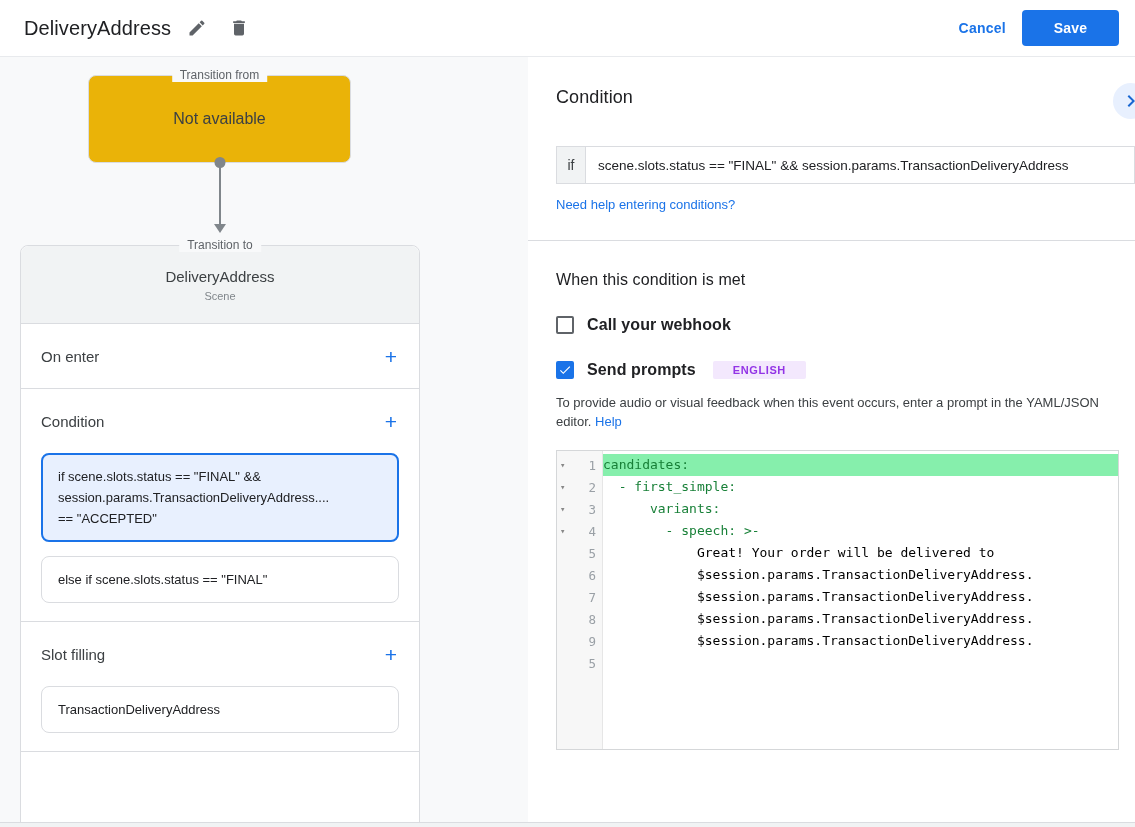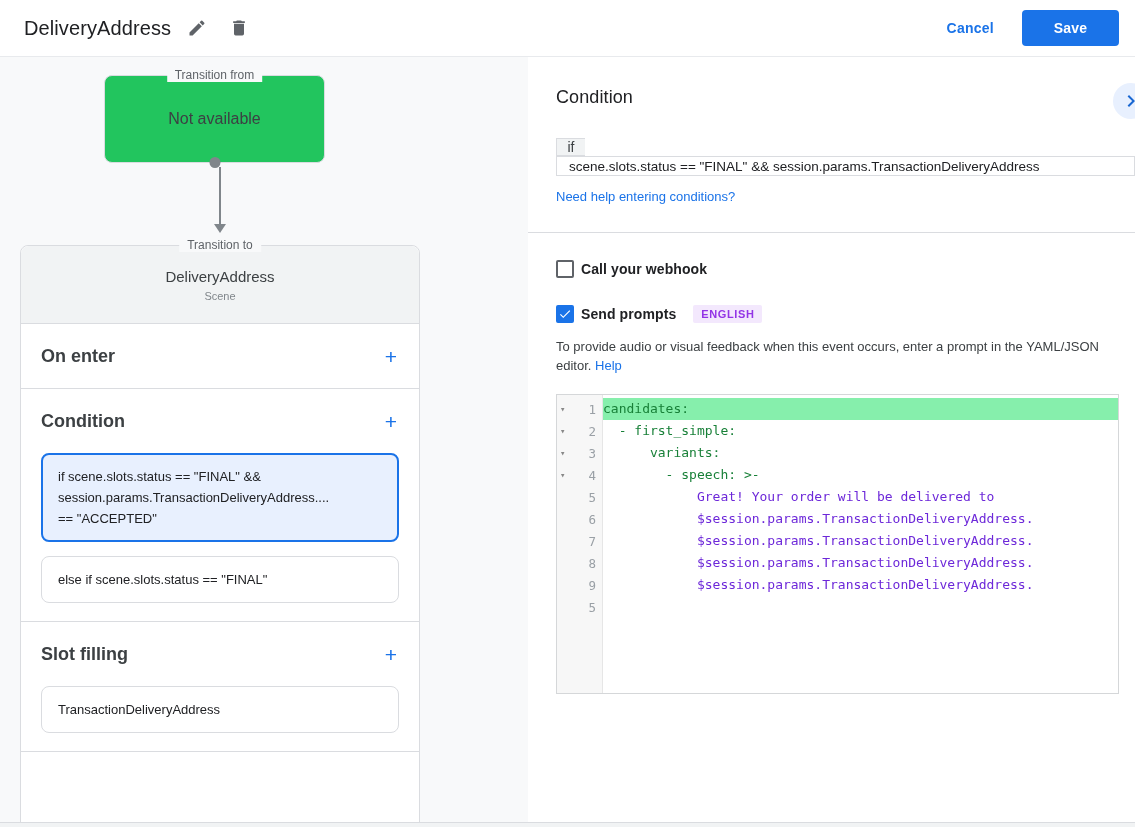--- a/index.html
+++ b/index.html
@@ -6,33 +6,33 @@
   html,body { width:1135px; height:827px; overflow:hidden; background:#fff;
     font-family:"Liberation Sans", sans-serif; color:#202124; position:relative; }
 
   
   .topbar { height:57px; background:#fff; border-bottom:1px solid #e8eaed;
     display:flex; align-items:center; justify-content:space-between; padding:0 16px 0 24px; }
   .title-area { display:flex; align-items:center; gap:10px; }
   .page-title { font-size:20px; font-weight:400; color:#202124; letter-spacing:.1px; }
   .icon-btn { background:none; border:none; cursor:pointer; padding:6px; display:flex; align-items:center; }
   .icon-btn svg { fill:#5f6368; }
-  .actions { display:flex; align-items:center; gap:28px; }
+  .actions { display:flex; align-items:center; gap:16px; }
   .btn-cancel { background:none; border:none; color:#1a73e8; font-size:14px; font-weight:700;
     font-family:"Liberation Sans",sans-serif; letter-spacing:.25px; cursor:pointer; }
   .btn-save { background:#1a73e8; color:#fff; border:none; border-radius:4px; height:36px; width:97px;
     font-size:14px; font-weight:700; font-family:"Liberation Sans",sans-serif; letter-spacing:.25px; cursor:pointer; }
 
   
   .main { display:flex; height:770px; overflow:hidden; }
   .left { width:528px; background:#f8f9fa; position:relative; flex-shrink:0; }
   .right { flex:1; background:#fff; padding:30px 0 0 28px; position:relative; }
 
   
-  .from-box { position:absolute; left:104px; top:18px; width:221px; height:88px; background:#22c55e;
+  .from-box { position:absolute; left:88px; top:18px; width:263px; height:88px; background:#eab308;
     border:1px solid #dadce0; border-radius:8px; }
   .legend { position:absolute; top:-8px; left:50%; transform:translateX(-50%); background:#f8f9fa;
     padding:0 8px; font-size:12px; color:#5f6368; white-space:nowrap; }
   .from-content { height:100%; display:flex; align-items:center; justify-content:center;
     font-size:16px; color:#3c4043; }
   .dot { position:absolute; left:50%; bottom:-6px; transform:translateX(-50%); width:11px; height:11px;
     border-radius:50%; background:#80868b; }
   .connector { position:absolute; left:88px; top:110px; width:263px; display:flex;
     flex-direction:column; align-items:center; }
   .connector .line { width:2px; height:57px; background:#80868b; }
@@ -41,78 +41,78 @@
 
   .scene-card { position:absolute; left:20px; top:188px; width:400px; height:600px; background:#fff;
     border:1px solid #dadce0; border-radius:8px 8px 0 0; }
   .scene-head { height:78px; background:#f1f3f4; border-bottom:1px solid #dadce0; border-radius:8px 8px 0 0;
     display:flex; flex-direction:column; align-items:center; justify-content:center; gap:5px; }
   .scene-head .t { font-size:15px; color:#3c4043; }
   .scene-head .s { font-size:11px; color:#80868b; }
 
   .section { border-bottom:1px solid #dadce0; }
   .section-head { display:flex; align-items:center; justify-content:space-between; padding:18px 14px 18px 20px; }
-  .section-label { font-size:18px; color:#3c4043;font-weight:bold; }
+  .section-label { font-size:15px; color:#3c4043; }
   .plus-btn { background:none; border:none; color:#1a73e8; cursor:pointer; width:28px; height:28px;
     font-size:21px; font-weight:400; line-height:1; font-family:"Liberation Sans",sans-serif; }
   .plus-btn::before { content:"+"; }
   .section-cards { padding:0 20px 18px 20px; }
   .cond-card { border:1px solid #dadce0; border-radius:8px; background:#fff; padding:12px 16px;
     font-size:13px; line-height:21px; color:#202124; margin-bottom:14px; cursor:pointer; white-space:pre-line; }
   .cond-card:last-child { margin-bottom:0; }
   .cond-card.selected { background:#e8f0fe; border:2px solid #1a73e8; padding:11px 15px; }
   .slot-card { border:1px solid #dadce0; border-radius:8px; background:#fff; padding:15px 16px;
     font-size:13px; color:#202124; margin-bottom:12px; cursor:pointer; }
   .slot-card:last-child { margin-bottom:0; }
 
   
   .cond-head-row { display:flex; align-items:flex-start; justify-content:space-between; }
   .h2 { font-size:18px; font-weight:400; color:#202124; letter-spacing:.1px; }
   .chevron-btn { width:36px; height:36px; border-radius:50%; border:none; background:#e8f0fe;
     margin-right:-14px; margin-top:-4px; cursor:pointer; display:flex; align-items:center; justify-content:center; flex-shrink:0; }
   .chevron-btn svg { fill:#1967d2; }
 
-  .if-row { display:flex; margin-top:19px; height:38px;flex-direction:column; }
+  .if-row { display:flex; margin-top:27px; height:38px; }
   .if-label { width:29px; background:#f1f3f4; border:1px solid #dadce0; border-right:none;
     display:flex; align-items:center; justify-content:center; font-size:14px; color:#3c4043; flex-shrink:0; }
   .expr-input { flex:1; border:1px solid #dadce0; background:#fff; font-size:13.5px; color:#202124;
     font-family:"Liberation Sans",sans-serif; padding:0 12px; outline:none; white-space:nowrap; overflow:hidden; }
   .help-link { display:inline-block; margin-top:13px; font-size:13px; color:#1a73e8; text-decoration:none; cursor:pointer; }
 
   .divider { height:1px; background:#dadce0; margin:27px 0 0 -28px; }
 
   .h3 { font-size:16px; font-weight:400; color:#202124; margin-top:30px; letter-spacing:.1px; }
   .check-row { display:flex; align-items:center; margin-top:27px; }
   .checkbox { width:18px; height:18px; border:2px solid #5f6368; border-radius:2px; background:#fff;
     cursor:pointer; flex-shrink:0; display:flex; align-items:center; justify-content:center; }
   .checkbox.checked { background:#1a73e8; border-color:#1a73e8; }
-  .check-label { margin-left:7px; font-size:14px; font-weight:700; color:#202124; letter-spacing:.1px; }
+  .check-label { margin-left:13px; font-size:16px; font-weight:700; color:#202124; letter-spacing:.1px; }
   .lang-badge { margin-left:17px; background:#f3e8fd; color:#9334e6; font-size:11px; font-weight:700;
-    padding:3px 8px; border-radius:2px; letter-spacing:.6px; }
+    padding:3px 20px; border-radius:2px; letter-spacing:.6px; }
   .desc { margin-top:14px; font-size:13px; line-height:19px; color:#3c4043; width:566px; }
   .desc a { color:#1a73e8; text-decoration:none; cursor:pointer; }
 
   .tabs { display:flex; margin-top:12px; }
   .tab { width:118px; height:34px; border:none; background:none; font-size:13px; font-weight:700;
     letter-spacing:.25px; color:#5f6368; cursor:pointer; font-family:"Liberation Sans",sans-serif; }
   .tab.active { background:#e8f0fe; color:#1967d2; }
 
   
   .editor { margin-top:7px; width:563px; border:1px solid #d5d7d9; position:relative;
     height:300px; background:#fff; font-family:"DejaVu Sans Mono", monospace; }
   .editor::before { content:""; position:absolute; left:0; top:0; bottom:0; width:45px;
     background:#f7f7f7; border-right:1px solid #e6e6e6; }
   .code-lines { position:relative; padding-top:3px; }
   .code-line { display:flex; height:22px; align-items:center; }
   .gutter { width:46px; flex-shrink:0; display:flex; align-items:center; }
   .fold { width:16px; padding-left:3px; font-size:9px; color:#888; cursor:pointer; }
   .lnum { flex:1; text-align:right; padding-right:7px; font-size:12.5px; color:#9aa0a6; }
   .code { flex:1; font-size:13px; white-space:pre; overflow:hidden; height:22px; line-height:22px; }
   .code.green { color:#188038; }
-  .code.plain { color:#6d28d9; }
+  .code.plain { color:#000000; }
   .code.hl { background:#86efac; }
 
   .bottom-strip { position:absolute; left:0; right:0; bottom:0; height:5px; background:#f1f3f4;
     border-top:1px solid #dadce0; z-index:9; }
 </style>
 </head>
 <body>
 
 <header class="topbar">
   <div class="title-area">
@@ -207,20 +207,21 @@
     </div>
 
     <div class="if-row">
       <span class="if-label">if</span>
       <input class="expr-input" type="text" value="scene.slots.status == &quot;FINAL&quot; &amp;&amp; session.params.TransactionDeliveryAddress" style="">
     </div>
     <a class="help-link">Need help entering conditions?</a>
 
     <div class="divider"></div>
 
+    <h3 class="h3">When this condition is met</h3>
 
     <div class="check-row">
       <span class="checkbox"></span>
       <span class="check-label">Call your webhook</span>
     </div>
 
     <div class="check-row">
       <span class="checkbox checked">
         <svg width="14" height="14" viewBox="0 0 24 24" fill="#fff">
             <path d="M9 16.17 4.83 12l-1.42 1.41L9 19 21 7l-1.41-1.41z"></path>

